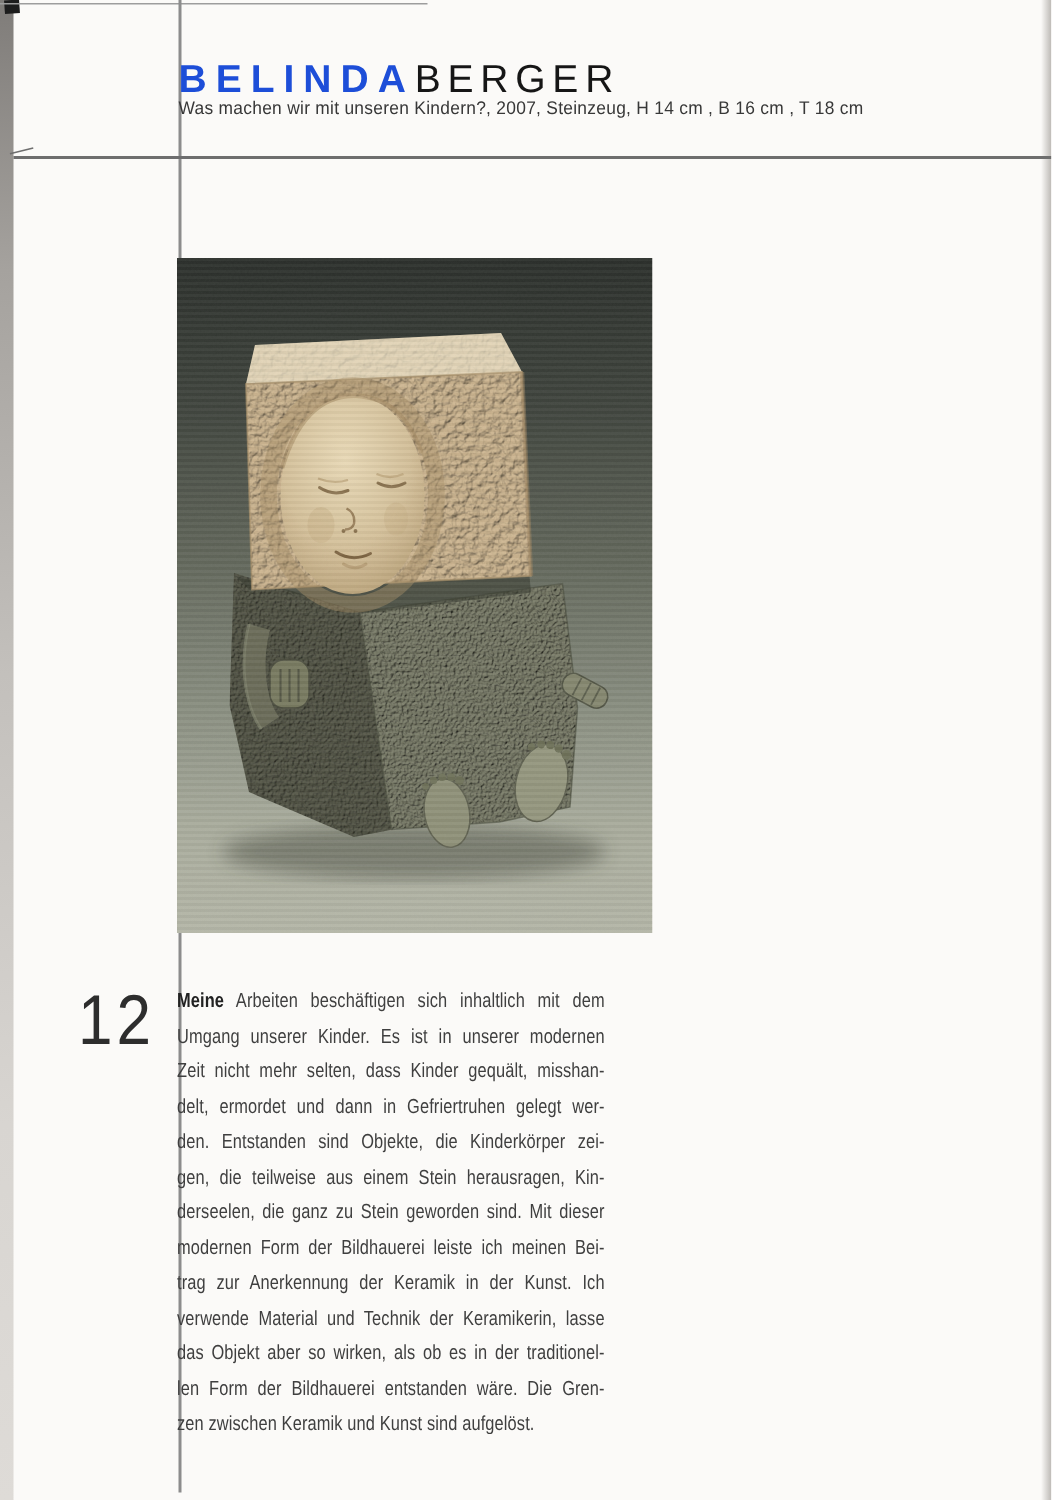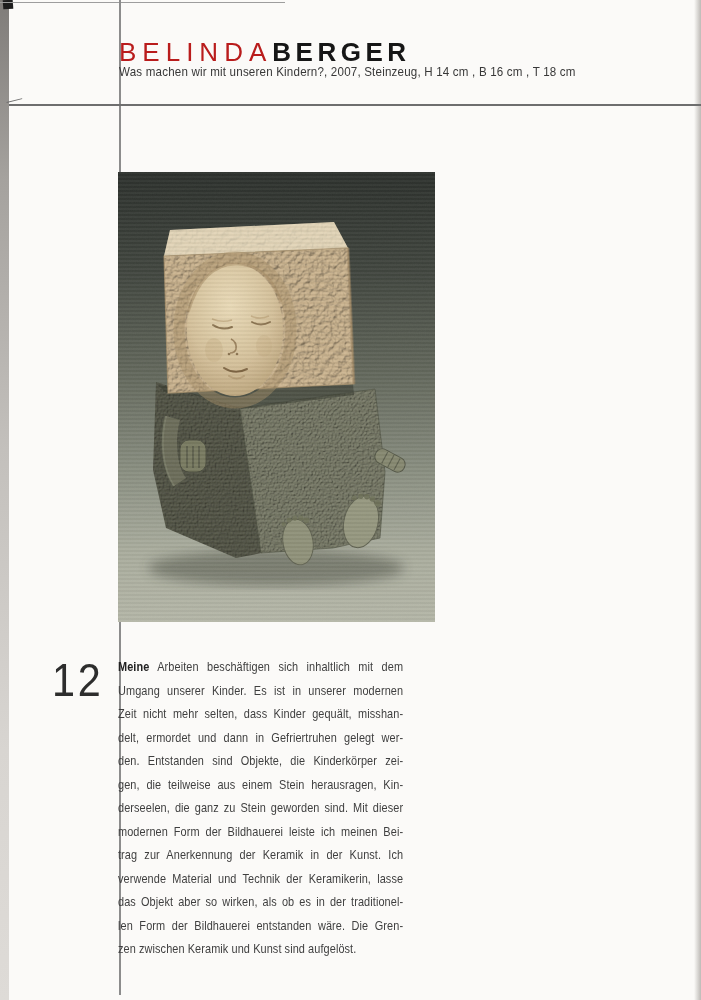--- a/index.html
+++ b/index.html
@@ -15,22 +15,22 @@
     background:linear-gradient(to right, rgba(190,187,183,0), #c2bfbb 90%);}
   .corner-mark{position:absolute;left:3px;top:0;width:10px;height:9px;background:#1d1d1d;transform:rotate(-4deg);}
   .top-edge-line{position:absolute;left:0;top:2px;width:285px;height:1px;background:#9d9d9d;}
   
   .column-rule{position:absolute;left:119px;top:0;width:1.5px;height:995px;background:#8c8c8c;}
   .header-rule{position:absolute;left:9px;top:104px;width:692px;height:1.5px;background:#6e6e6e;}
   .header-rule-hook{position:absolute;left:7px;top:100px;width:16px;height:5px;
     border-top:1.5px solid #6e6e6e;transform:rotate(-14deg);}
   
   .artist-name{position:absolute;left:119px;top:39px;font-size:26px;line-height:1;white-space:nowrap;}
-  .artist-first{font-weight:400;letter-spacing:6px;color:#b91c1c;text-align:center;}
-  .artist-last{font-weight:700;letter-spacing:4.5px;color:#161616;}
+  .artist-first{font-weight:700;letter-spacing:6px;color:#1d4ed8;text-align:center;}
+  .artist-last{font-weight:400;letter-spacing:4.5px;color:#161616;}
   .artwork-caption{position:absolute;left:119px;top:65px;font-size:12.2px;color:#383838;
     letter-spacing:0.2px;white-space:nowrap;transform:scaleX(0.95);transform-origin:0 0;}
   
   .artwork-photo{position:absolute;left:118px;top:172px;width:317px;height:450px;}
   .artwork-photo svg{display:block;}
   .photo-bands{position:absolute;left:118px;top:172px;width:317px;height:450px;pointer-events:none;
     background:repeating-linear-gradient(to bottom, rgba(255,255,255,0.035) 0 2px, rgba(0,0,0,0.03) 2px 4px);}
   
   .page-number{position:absolute;left:52px;top:656px;font-size:47px;line-height:1;
     font-weight:400;letter-spacing:3px;color:#2d2d2d;transform:scaleX(0.88);transform-origin:0 0;}

